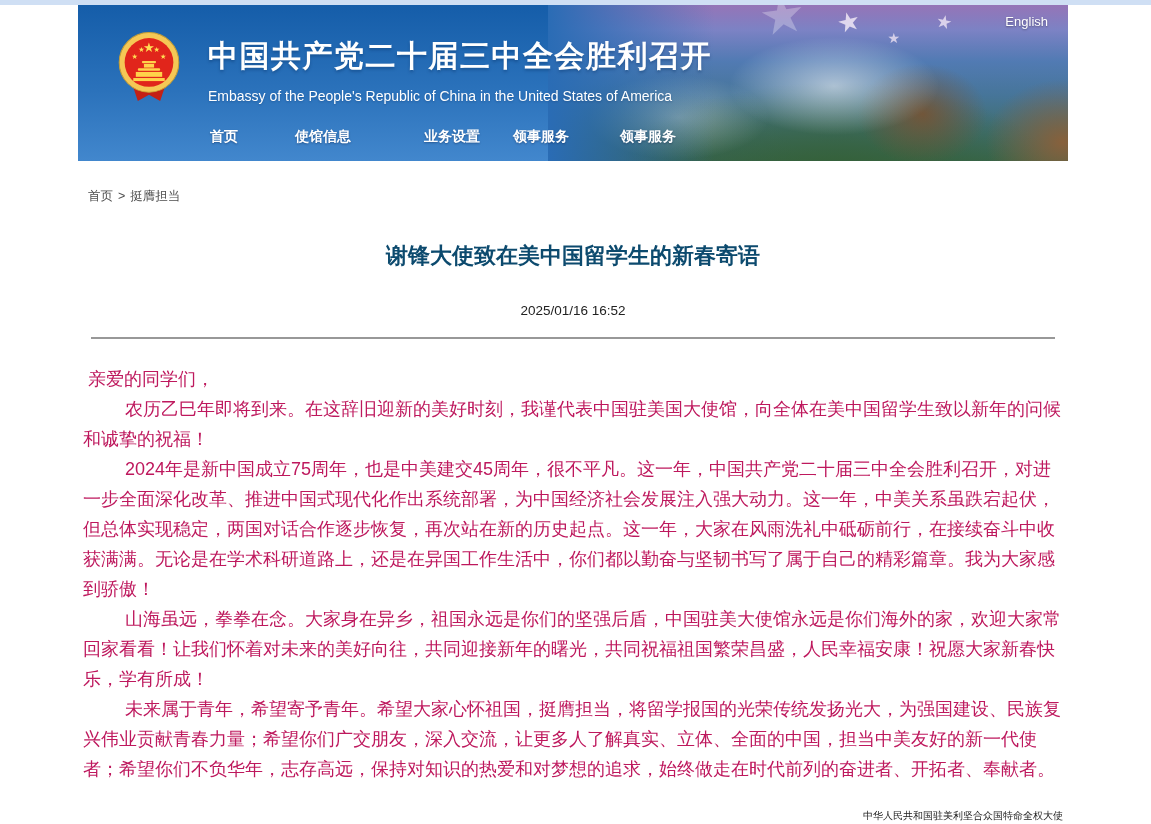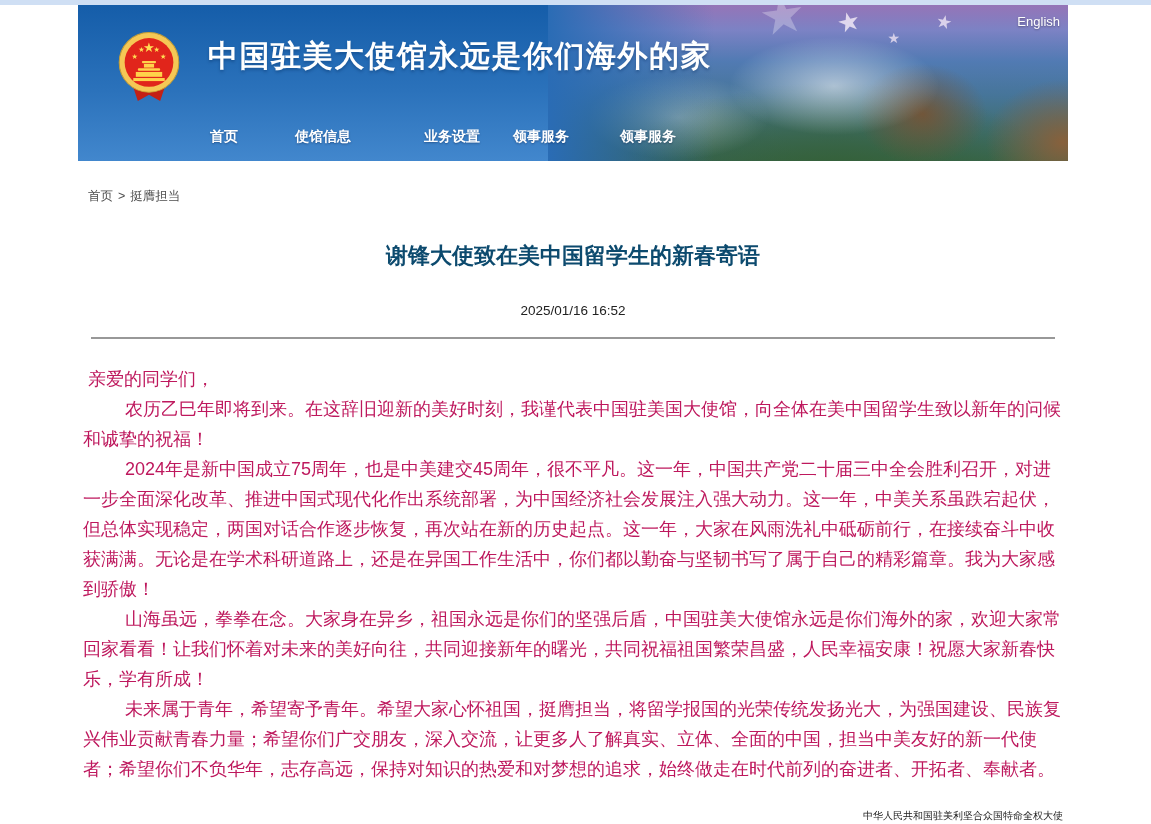--- a/index.html
+++ b/index.html
@@ -32,21 +32,21 @@
         rgba(66,108,100,0.85) 78%, rgba(56,100,70,0.95) 100%);
   }
   .star { position:absolute; line-height:1; }
   .star::before { content:"★"; }
   .star.s1 { top:4px;  right:208px; font-size:26px; color:rgba(255,245,252,0.75); transform:rotate(-14deg); }
   .star.s2 { top:26px; right:168px; font-size:14px; color:rgba(255,240,250,0.7); }
   .star.s3 { top:8px;  right:116px; font-size:18px; color:rgba(255,245,252,0.7); transform:rotate(12deg); }
   .star.s4 { top:-16px;right:262px; font-size:52px; color:rgba(255,255,255,0.28); transform:rotate(-8deg); }
 
   .english-link {
-    position:absolute; top:9px; right:8px; z-index:5;
+    position:absolute; top:9px; right:20px; z-index:5;
     color:#ffffff; font-size:13px; text-decoration:none; cursor:pointer;
     text-shadow:0 1px 2px rgba(0,0,0,0.35);
   }
   .brand { position:absolute; top:27px; left:40px; display:flex; z-index:4; }
   .emblem { width:62px; height:72px; flex:0 0 auto; }
   .titles { margin-left:28px; color:#ffffff; }
   .titles .cn {
     font-size:30px; font-weight:bold; letter-spacing:1.5px; margin-top:4px;
     text-shadow:0 2px 3px rgba(0,40,90,0.35); white-space:nowrap;
   }
@@ -111,21 +111,22 @@
         <text x="37.5" y="19.5" font-size="7" text-anchor="middle" fill="#ffde54">★</text>
         <text x="44" y="27" font-size="7" text-anchor="middle" fill="#ffde54">★</text>
         <rect x="23" y="28.5" width="14" height="2.2" rx="1" fill="#ffd24a"></rect>
         <rect x="25" y="31.5" width="10" height="3.6" fill="#ffd24a"></rect>
         <rect x="19" y="35.8" width="22" height="2.4" rx="1" fill="#ffd24a"></rect>
         <rect x="17" y="39.4" width="26" height="4.8" fill="#ffd24a"></rect>
         <rect x="14.5" y="45.4" width="31" height="3" fill="#ffd24a"></rect>
       </svg>
     </span>
     <div class="titles">
-      <div class="cn">中国驻美大使馆永远是你们海外的家</div>
+      <div class="cn">中国共产党二十届三中全会胜利召开</div>
+      <div class="en">Embassy of the People's Republic of China in the United States of America</div>
     </div>
   </div>
 
   <nav class="nav">
     <a class="n1">首页</a>
     <a class="n2">使馆信息</a>
     <a class="n3">业务设置</a>
     <a class="n4">领事服务</a>
     <a class="n5">领事服务</a>
   </nav>

